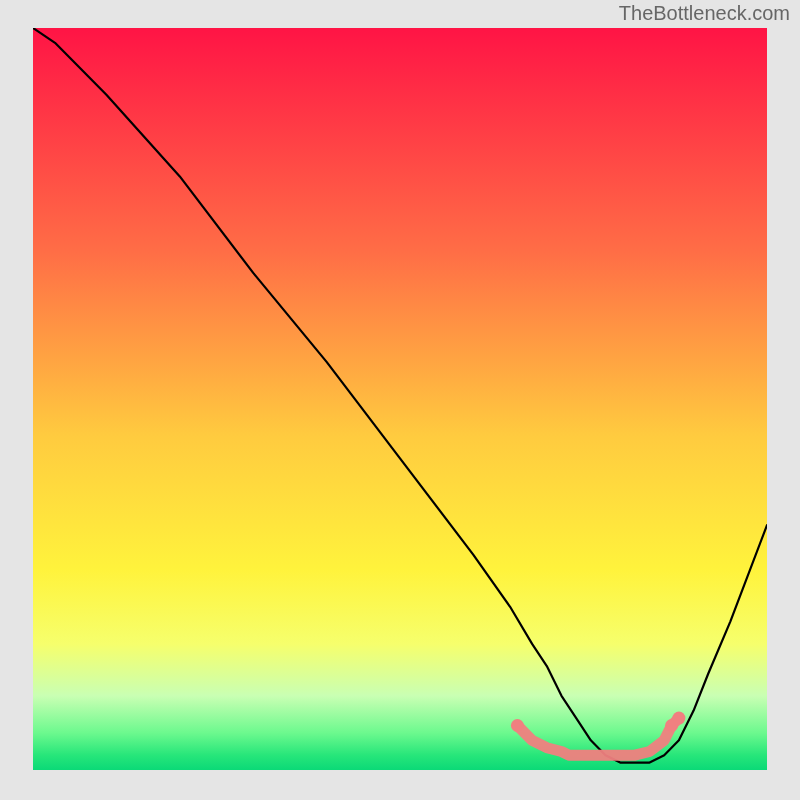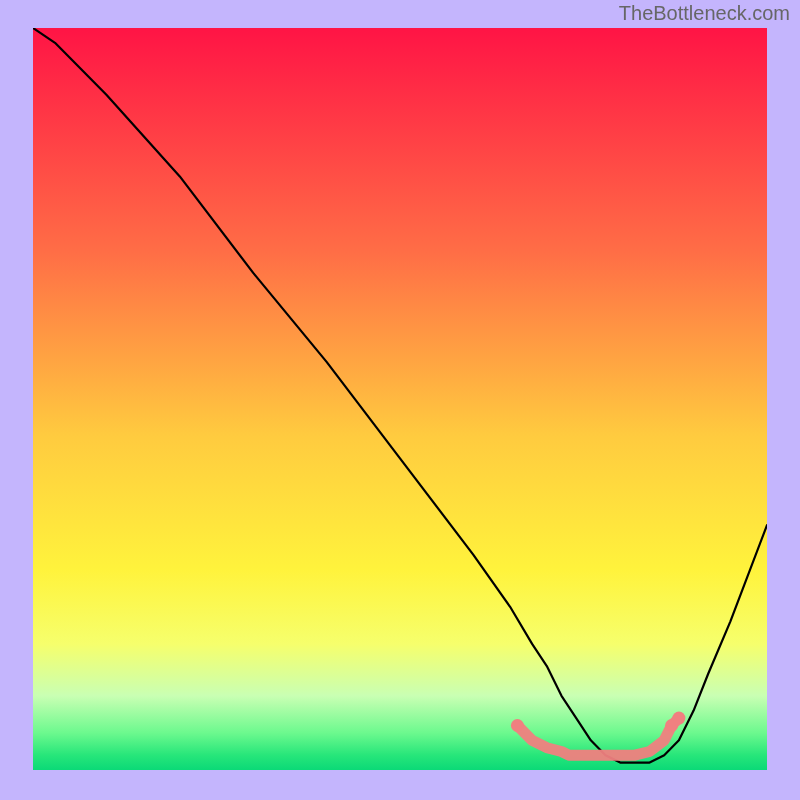--- a/index.html
+++ b/index.html
@@ -8,21 +8,21 @@
     width: 800px;
     height: 800px;
     background: #000;
     overflow: hidden;
     font-family: Arial, sans-serif;
   }
   .outer {
     width: 800px;
     height: 800px;
     position: relative;
-    background: #c4b5fd;
+    background: #e5e5e5;
   }
   .watermark {
     position: absolute;
     top: 2px;
     right: 10px;
     color: #666;
     font-size: 20px;
     font-weight: 500;
     z-index: 3;
   }

